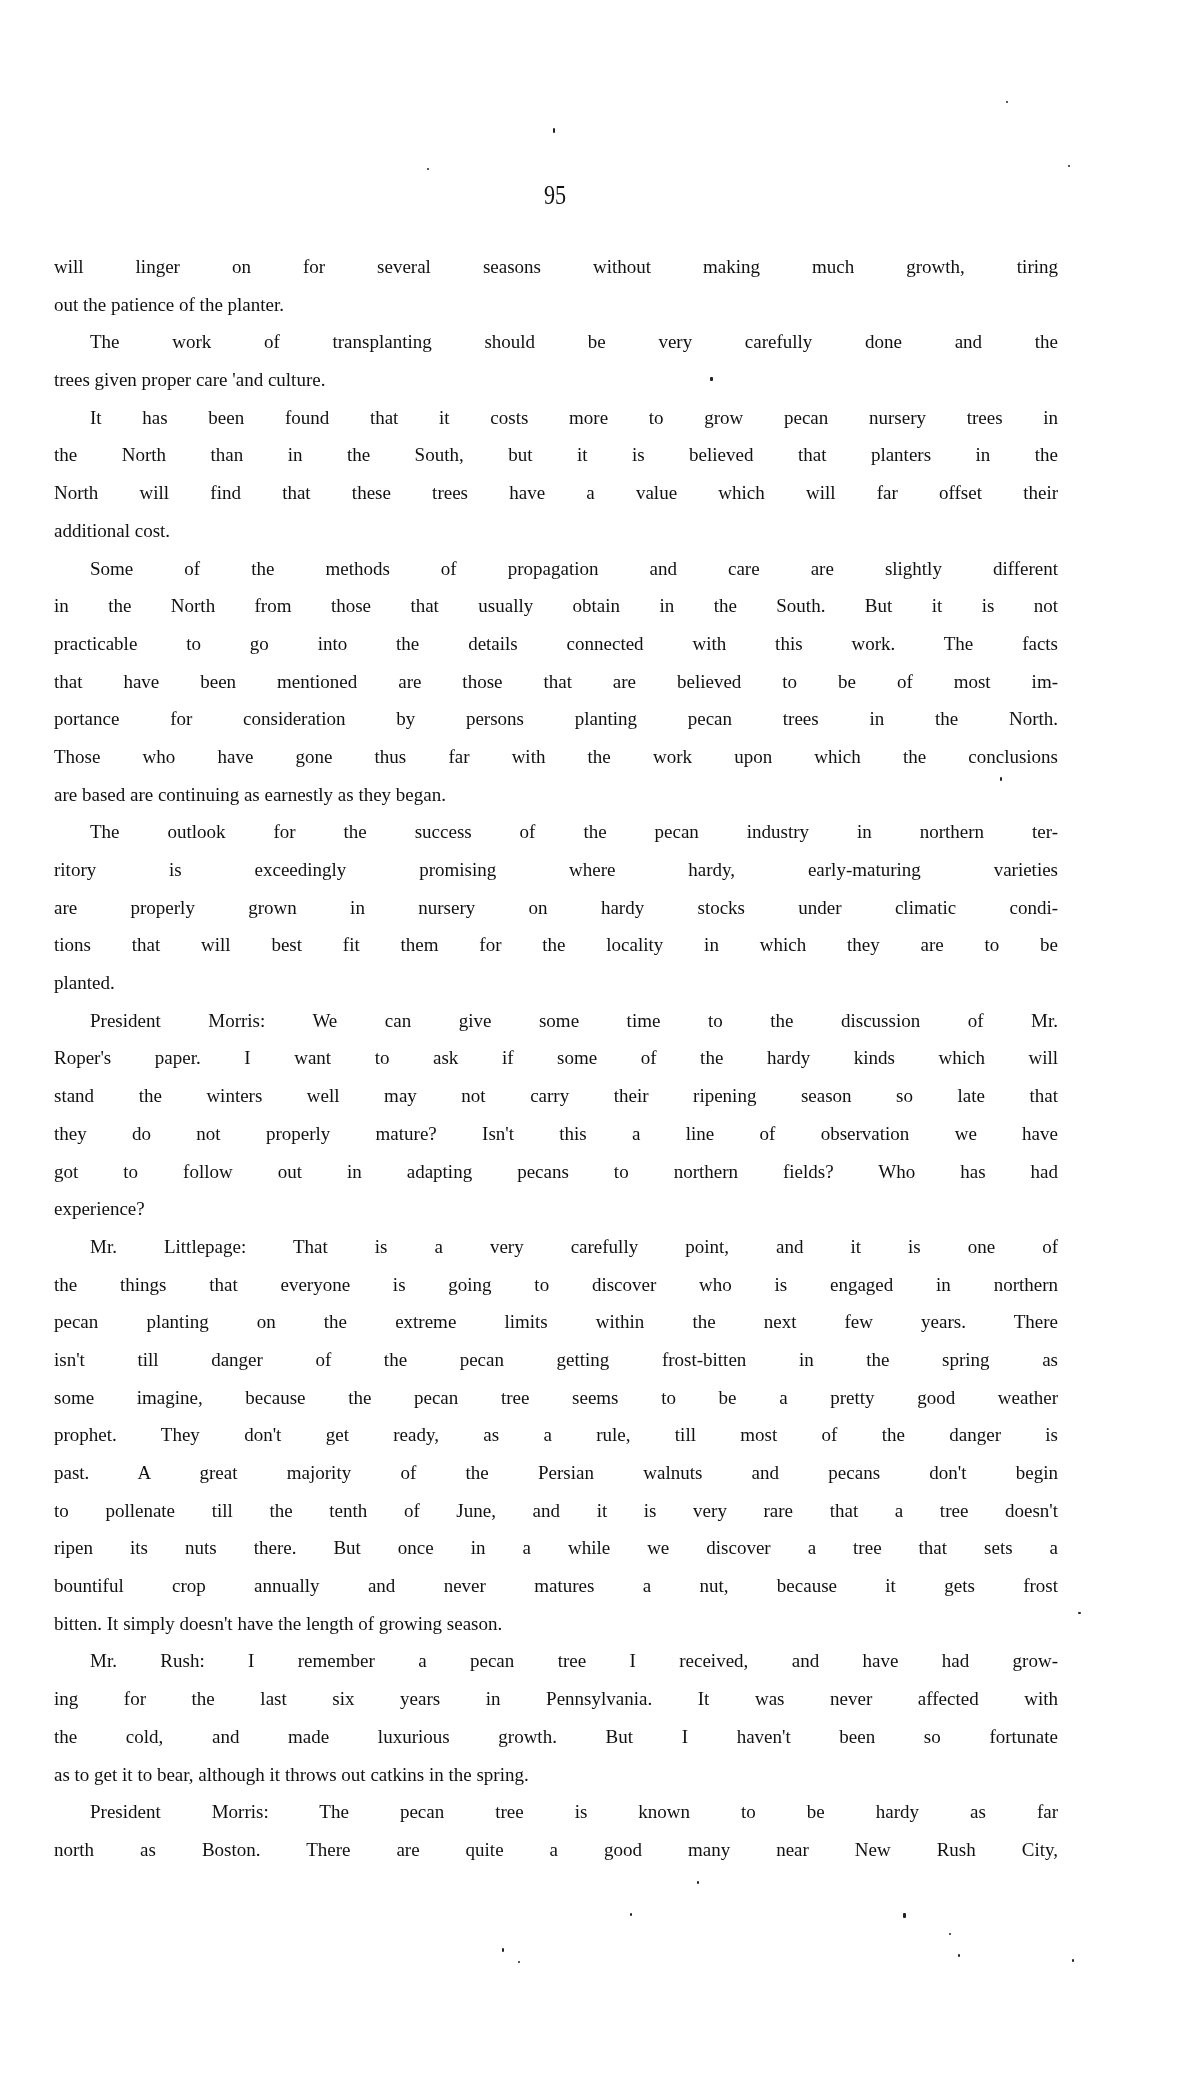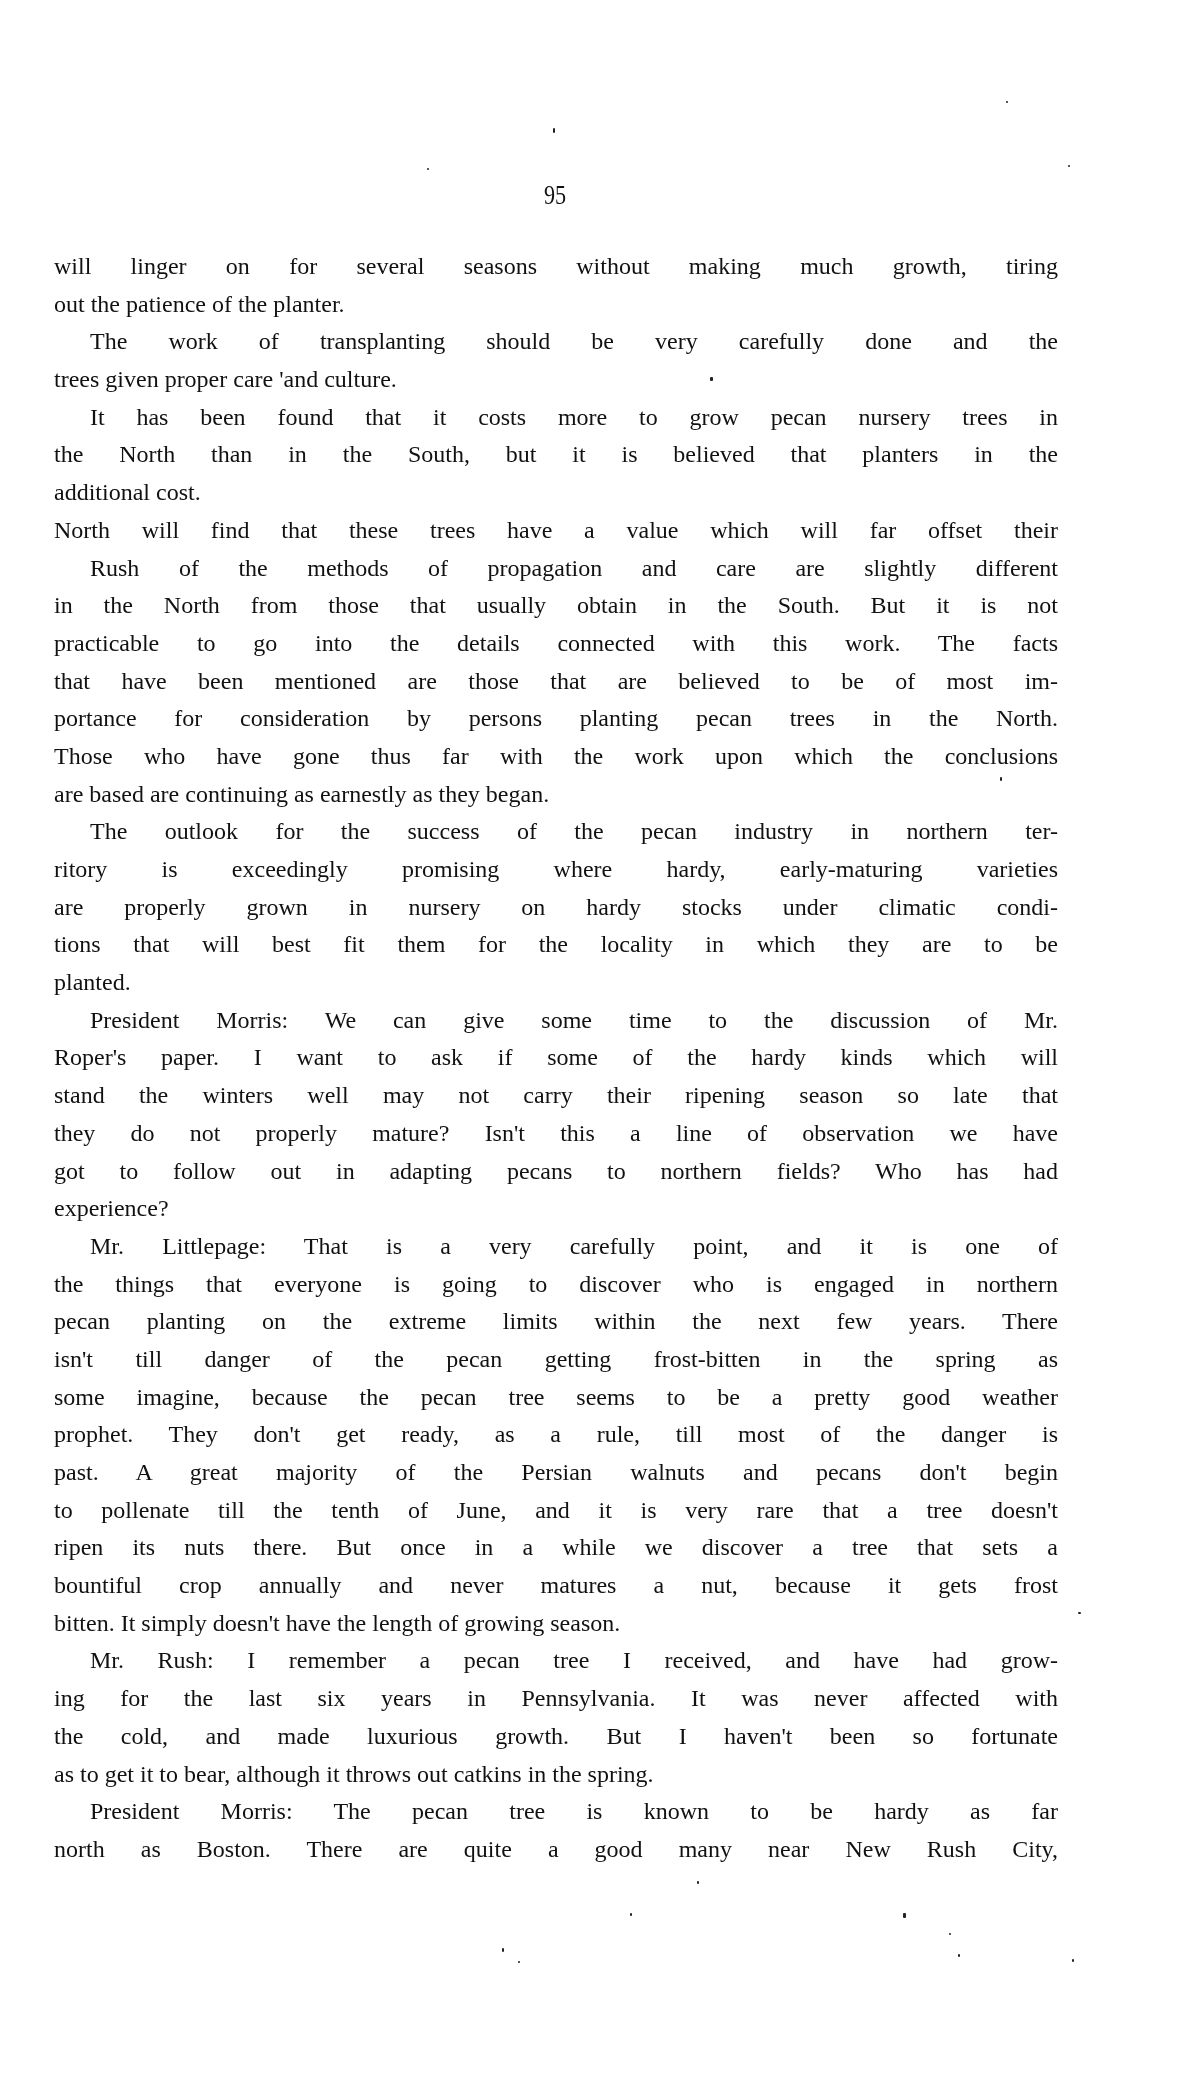--- a/index.html
+++ b/index.html
@@ -6,44 +6,44 @@
   body { width: 1200px; height: 2091px; position: relative; overflow: hidden; }
   .page { position: absolute; left: 0; top: 4px; width: 1200px; height: 1644px; background: #fff; }
   .pnum {
     position: absolute; left: 520px; top: 176px; width: 70px; text-align: center;
     font-family: "Liberation Serif", serif; font-size: 27px; color: #111;
     transform: scaleX(0.82);
   }
   .lines { position: absolute; left: 54px; top: 244px; width: 1004px; }
   .line {
     height: 37.7px; line-height: 37.7px; white-space: nowrap;
-    font-family: "Liberation Serif", serif; font-size: 24px; color: #111;
+    font-family: "Liberation Serif", serif; font-size: 19px; color: #111;
     text-align: justify; text-align-last: justify; overflow: visible;
   }
   .line.last { text-align-last: left; }
   .line.indent { padding-left: 36px; }
   .line span.t { display: inline-block; width: 100%; text-align: justify; text-align-last: justify; white-space: normal; }
   .line.last span.t { text-align-last: left; }
   .speck { position: absolute; background: #222; border-radius: 1px; }
 </style>
 </head>
 <body>
 
 <div class="page">
   <div class="pnum">95</div>
   <div class="lines" id="lines">
       <div class="line"><span class="t">will linger on for several seasons without making much growth, tiring</span></div>
       <div class="line last"><span class="t">out the patience of the planter.</span></div>
       <div class="line indent"><span class="t">The work of transplanting should be very carefully done and the</span></div>
       <div class="line last"><span class="t">trees given proper care 'and culture.</span></div>
       <div class="line indent"><span class="t">It has been found that it costs more to grow pecan nursery trees in</span></div>
       <div class="line"><span class="t">the North than in the South, but it is believed that planters in the</span></div>
+      <div class="line"><span class="t">North will find that these trees have a value which will far offset their</span></div>
       <div class="line last"><span class="t">additional cost.</span></div>
-      <div class="line"><span class="t">North will find that these trees have a value which will far offset their</span></div>
-      <div class="line indent"><span class="t">Rush of the methods of propagation and care are slightly different</span></div>
+      <div class="line indent"><span class="t">Some of the methods of propagation and care are slightly different</span></div>
       <div class="line"><span class="t">in the North from those that usually obtain in the South. But it is not</span></div>
       <div class="line"><span class="t">practicable to go into the details connected with this work. The facts</span></div>
       <div class="line"><span class="t">that have been mentioned are those that are believed to be of most im-</span></div>
       <div class="line"><span class="t">portance for consideration by persons planting pecan trees in the North.</span></div>
       <div class="line"><span class="t">Those who have gone thus far with the work upon which the conclusions</span></div>
       <div class="line last"><span class="t">are based are continuing as earnestly as they began.</span></div>
       <div class="line indent"><span class="t">The outlook for the success of the pecan industry in northern ter-</span></div>
       <div class="line"><span class="t">ritory is exceedingly promising where hardy, early-maturing varieties</span></div>
       <div class="line"><span class="t">are properly grown in nursery on hardy stocks under climatic condi-</span></div>
       <div class="line"><span class="t">tions that will best fit them for the locality in which they are to be</span></div>

